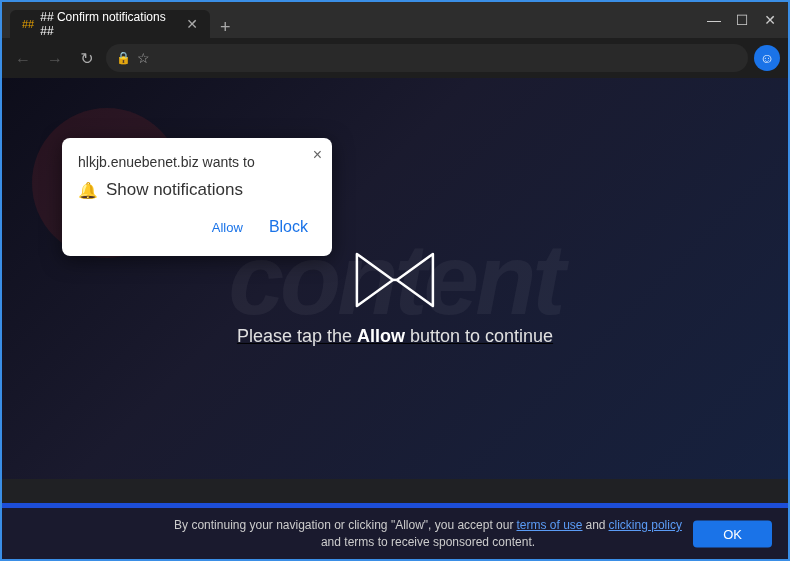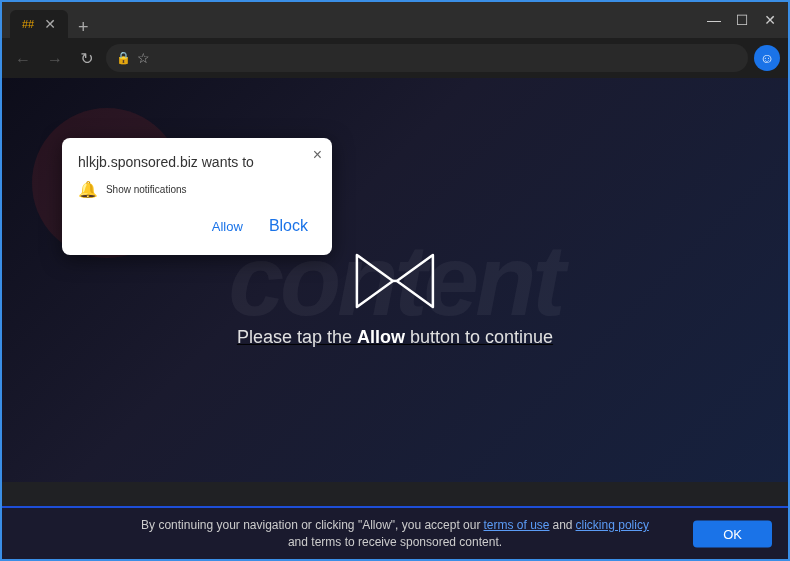--- a/index.html
+++ b/index.html
@@ -183,21 +183,21 @@
       color: #333;
       margin-bottom: 10px;
     }
     .popup-row {
       display: flex;
       align-items: center;
       gap: 8px;
       margin-bottom: 14px;
     }
     .bell-icon { font-size: 16px; color: #555; }
-    .popup-row-text { font-size: 10px; color: #333; }
+    .popup-row-text { font-size: 17px; color: #333; }
     .popup-buttons {
       display: flex;
       gap: 10px;
       justify-content: flex-end;
     }
     .btn-allow {
       color: #1a73e8;
       background: none;
       border: none;
       font-size: 13px;
@@ -213,25 +213,25 @@
       font-size: 16px;
       font-weight: 500;
       cursor: pointer;
       padding: 4px 8px;
       border-radius: 4px;
     }
 
     
     .footer-bar {
       background: #1a1a2e;
-      border-top: 2px solid #1d4ed8;
+      border-top: 5px solid #1d4ed8;
       padding: 10px 60px;
       display: flex;
       align-items: center;
-      justify-content: center;
+      justify-content: flex-end;
       gap: 6px;
       flex-shrink: 0;
       position: relative;
       margin-top: 24px;
     }
     .footer-text {
       color: #ccc;
       font-size: 12px;
       text-align: center;
     }
@@ -283,20 +283,21 @@
   </style>
 </head>
 <body>
 
 <div class="browser-window">
 
   <div class="title-bar">
     <div class="tab-bar">
       <div class="tab active">
         <span class="tab-icon">##</span>
+        <span>## Confirm notifications ##</span>
         <span class="tab-close">✕</span>
       </div>
       <span class="new-tab-btn">+</span>
     </div>
     <div class="window-controls">
       <span class="win-btn">—</span>
       <span class="win-btn">☐</span>
       <span class="win-btn">✕</span>
     </div>
   </div>
@@ -316,21 +317,21 @@
   </div>
 
   <div class="page-content">
     <div class="page-bg"></div>
     <div class="deco-circle"></div>
 
     <div class="watermark">content</div>
 
     <div class="notification-popup">
       <span class="popup-close">×</span>
-      <div class="popup-title">hlkjb.sponsored.biz wants to</div>
+      <div class="popup-title">hlkjb.enuebenet.biz wants to</div>
       <div class="popup-row">
         <span class="bell-icon">🔔</span>
         <span class="popup-row-text">Show notifications</span>
       </div>
       <div class="popup-buttons">
         <button class="btn-allow">Allow</button>
         <button class="btn-block">Block</button>
       </div>
     </div>
 

